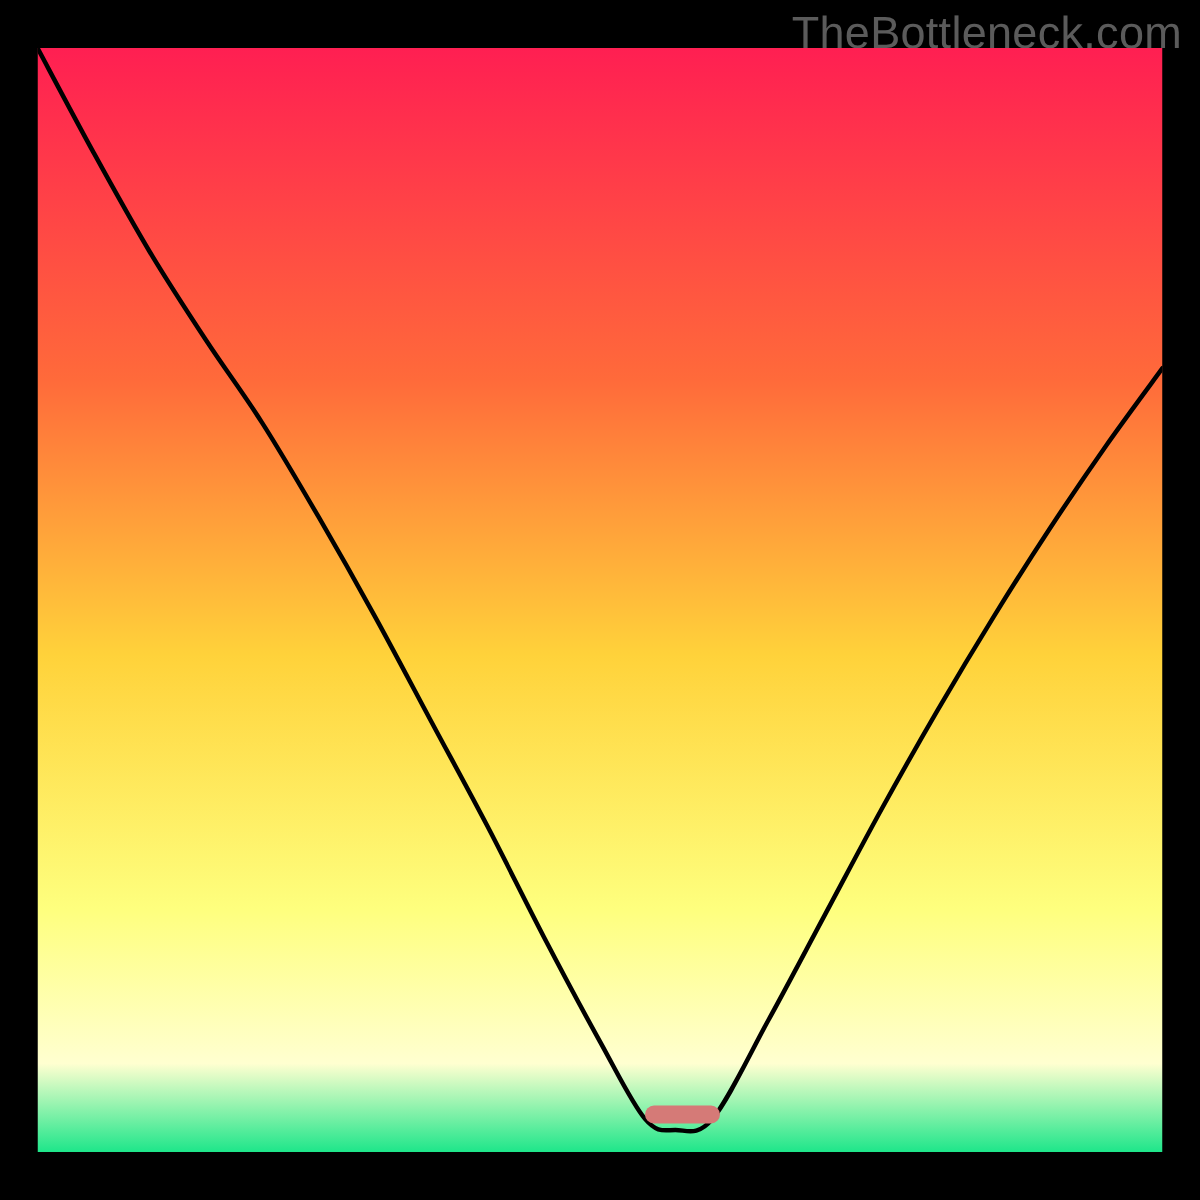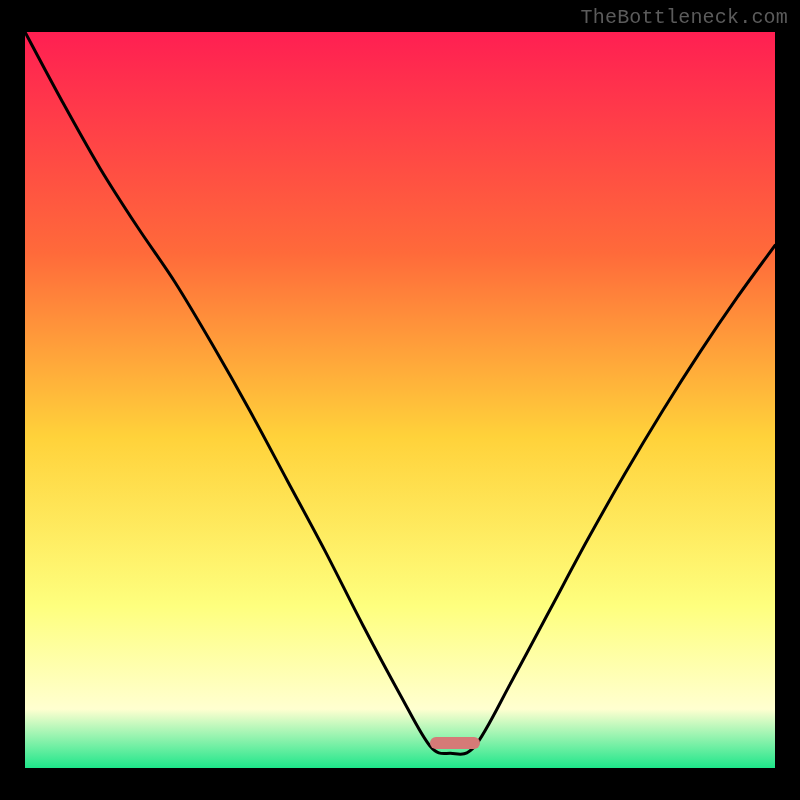--- a/index.html
+++ b/index.html
@@ -7,22 +7,22 @@
   .frame {
     position: relative;
     width: 800px;
     height: 800px;
     background: #000;
   }
   .watermark {
     position: absolute;
     top: 6px;
     right: 12px;
-    font-family: Liberation Mono, monospace;
-    font-size: 20px;
+    font-family: Liberation Sans, sans-serif;
+    font-size: 30px;
     color: #5b5b5b;
     letter-spacing: 0.2px;
   }
   .plot-wrap {
     position: absolute;
     left: 25px;
     top: 32px;
     width: 750px;
     height: 736px;
   }

